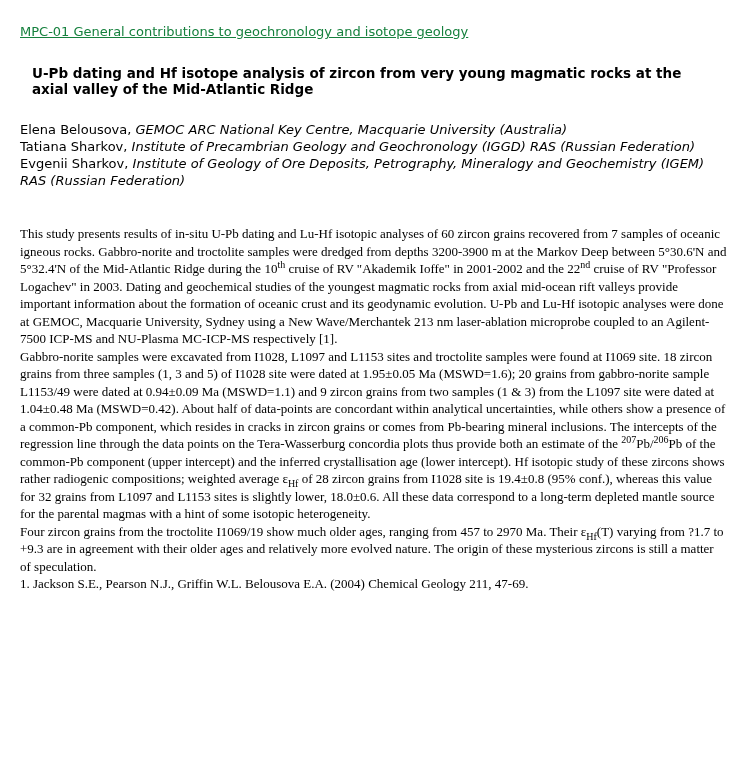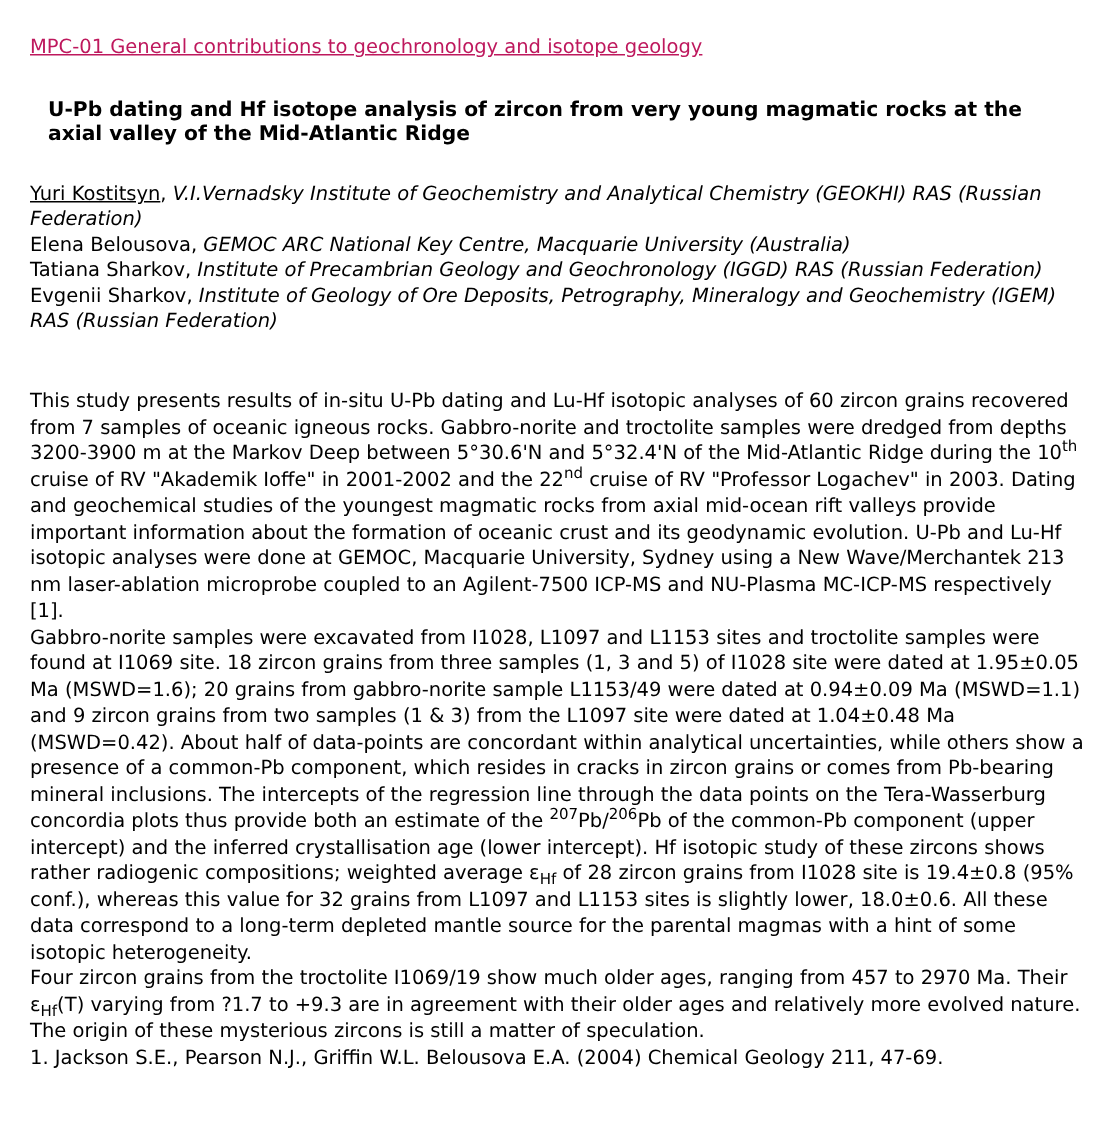--- a/index.html
+++ b/index.html
@@ -50,39 +50,39 @@
   }
   .author-affiliation {
     font-style: italic;
   }
   .abstract {
     margin-top: 36px;
     line-height: 17.5px;
   }
   .paragraph, .reference-heading, .reference-item {
     margin: 0;
+    font-family: Liberation Serif, serif;
   }
   sup, sub {
     font-size: 10px;
     line-height: 0;
   }
   sup { vertical-align: super; }
   sub { vertical-align: sub; }
 </style>
 </head>
 <body>
 
 <div class="page">
 
-  <a class="session-link" style="color: #be185d; text-decoration: underline;">MPC-01 General contributions to geochronology and isotope geology</a>
+  <a class="session-link" style="color: #15803d; text-decoration: underline;">MPC-01 General contributions to geochronology and isotope geology</a>
 
   <h1 class="paper-title">U-Pb dating and Hf isotope analysis of zircon from very young magmatic rocks at the axial valley of the Mid-Atlantic Ridge</h1>
 
   <div class="authors" id="authors">
-      <div class="author-line"><span class="author-name underlined">Yuri Kostitsyn</span>, <span class="author-affiliation">V.I.Vernadsky Institute of Geochemistry and Analytical Chemistry (GEOKHI) RAS (Russian Federation)</span></div>
       <div class="author-line"><span class="author-name">Elena Belousova</span>, <span class="author-affiliation">GEMOC ARC National Key Centre, Macquarie University (Australia)</span></div>
       <div class="author-line"><span class="author-name">Tatiana Sharkov</span>, <span class="author-affiliation">Institute of Precambrian Geology and Geochronology (IGGD) RAS (Russian Federation)</span></div>
       <div class="author-line"><span class="author-name">Evgenii Sharkov</span>, <span class="author-affiliation">Institute of Geology of Ore Deposits, Petrography, Mineralogy and Geochemistry (IGEM) RAS (Russian Federation)</span></div>
     </div>
 
   <div class="abstract">
     <div id="abstract-paragraphs">
         <div class="paragraph">This study presents results of in-situ U-Pb dating and Lu-Hf isotopic analyses of 60 zircon grains recovered from 7 samples of oceanic igneous rocks. Gabbro-norite and troctolite samples were dredged from depths 3200-3900 m at the Markov Deep between 5°30.6'N and 5°32.4'N of the Mid-Atlantic Ridge during the 10<sup>th</sup> cruise of RV "Akademik Ioffe" in 2001-2002 and the 22<sup>nd</sup> cruise of RV "Professor Logachev" in 2003. Dating and geochemical studies of the youngest magmatic rocks from axial mid-ocean rift valleys provide important information about the formation of oceanic crust and its geodynamic evolution. U-Pb and Lu-Hf isotopic analyses were done at GEMOC, Macquarie University, Sydney using a New Wave/Merchantek 213 nm laser-ablation microprobe coupled to an Agilent-7500 ICP-MS and NU-Plasma MC-ICP-MS respectively [1].</div>
         <div class="paragraph">Gabbro-norite samples were excavated from I1028, L1097 and L1153 sites and troctolite samples were found at I1069 site. 18 zircon grains from three samples (1, 3 and 5) of I1028 site were dated at 1.95±0.05 Ma (MSWD=1.6); 20 grains from gabbro-norite sample L1153/49 were dated at 0.94±0.09 Ma (MSWD=1.1) and 9 zircon grains from two samples (1 &amp; 3) from the L1097 site were dated at 1.04±0.48 Ma (MSWD=0.42). About half of data-points are concordant within analytical uncertainties, while others show a presence of a common-Pb component, which resides in cracks in zircon grains or comes from Pb-bearing mineral inclusions. The intercepts of the regression line through the data points on the Tera-Wasserburg concordia plots thus provide both an estimate of the <sup>207</sup>Pb/<sup>206</sup>Pb of the common-Pb component (upper intercept) and the inferred crystallisation age (lower intercept). Hf isotopic study of these zircons shows rather radiogenic compositions; weighted average ε<sub>Hf</sub> of 28 zircon grains from I1028 site is 19.4±0.8 (95% conf.), whereas this value for 32 grains from L1097 and L1153 sites is slightly lower, 18.0±0.6. All these data correspond to a long-term depleted mantle source for the parental magmas with a hint of some isotopic heterogeneity.</div>
         <div class="paragraph">Four zircon grains from the troctolite I1069/19 show much older ages, ranging from 457 to 2970 Ma. Their ε<sub>Hf</sub>(T) varying from ?1.7 to +9.3 are in agreement with their older ages and relatively more evolved nature. The origin of these mysterious zircons is still a matter of speculation.</div>

